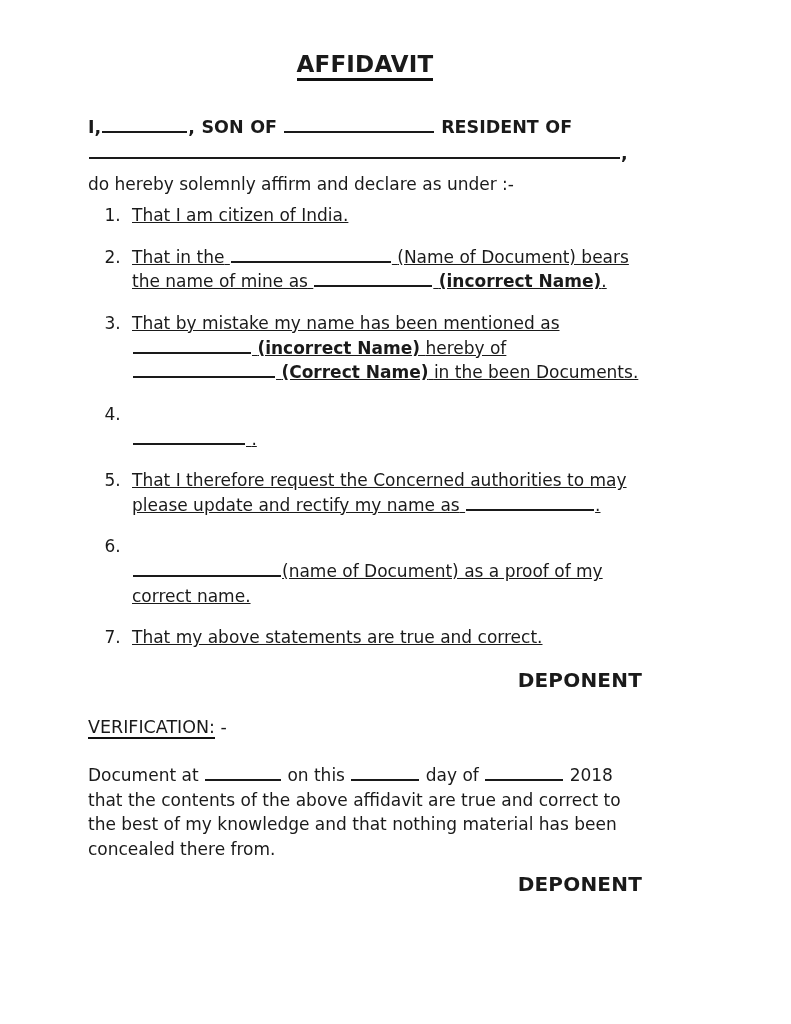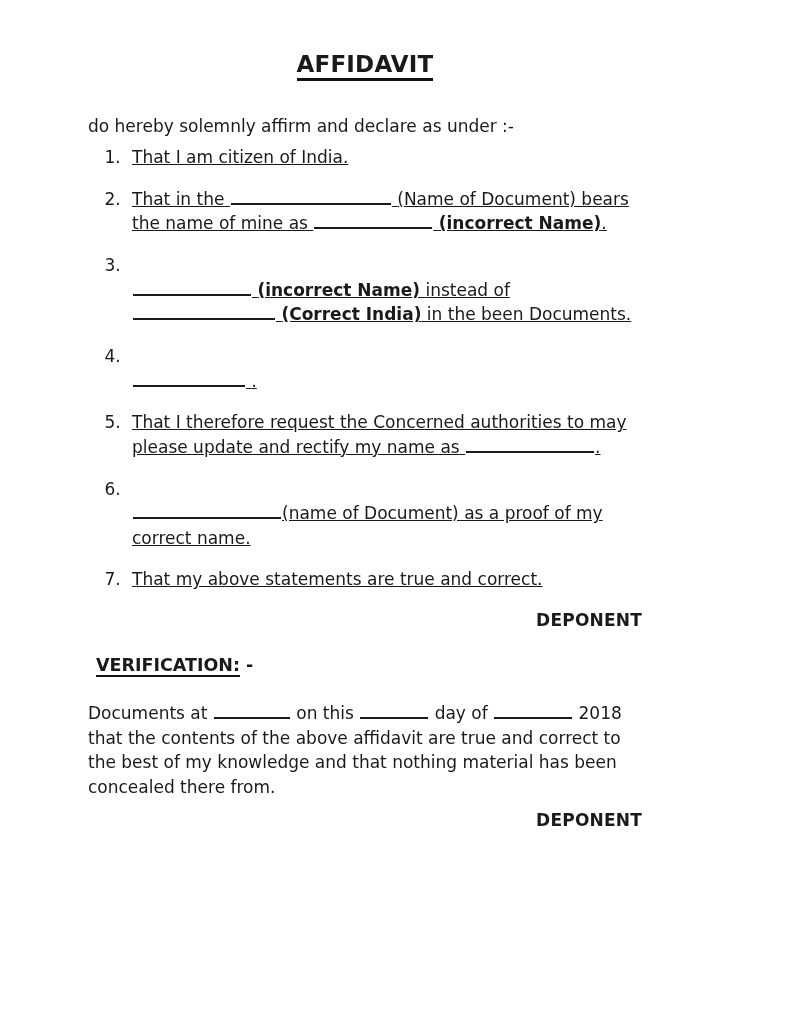--- a/index.html
+++ b/index.html
@@ -92,31 +92,31 @@
   .blank.i-incor2{ width: 118px; }
   .blank.i-corr  { width: 142px; }
   .blank.i-corr2 { width: 112px; }
   .blank.i-rect  { width: 128px; }
   .blank.i-encl  { width: 148px; }
 
   
   .deponent {
     text-align: right;
     font-weight: bold;
-    font-size: 17px;
+    font-size: 20px;
     letter-spacing: 0.2px;
   }
   .deponent-1 { margin: 18px 0 0 0; }
   .deponent-2 { margin: 10px 0 0 0; }
 
   
   .verification-head {
     font-size: 17.5px;
-    font-weight: bold;
-    margin: 25px 0 0 8px;
+    font-weight: normal;
+    margin: 25px 0 0 0;
   }
   .verification-head .u {
     border-bottom: 2px solid #111;
   }
   .verification-body {
     font-size: 17px;
     line-height: 1.45;
     margin: 26px 0 0 0;
   }
   .blank.v-place { width: 76px; }
@@ -124,43 +124,47 @@
   .blank.v-month { width: 78px; }
 </style>
 </head>
 <body>
 
 <div class="page">
   <div class="content">
 
     <h1 class="doc-title"><span class="t">AFFIDAVIT</span></h1>
 
+    <p class="opening">
+      <span class="bold">I,</span><span class="blank b-name"></span><span class="bold">, SON OF</span>&nbsp;<span class="blank b-father"></span>&nbsp;<span class="bold">RESIDENT OF</span><br>
+      <span class="blank b-addr"></span><span class="bold">,</span>
+    </p>
 
     <p class="subopening">do hereby solemnly affirm and declare as under :-</p>
 
     <ol class="clauses">
       <li>
         <span>That I am citizen of India.</span>
       </li>
 
       <li>
         <span>That in the</span>
         <span class="blank i-doc"></span>
         <span>(Name of Document) bears the name of mine as</span>
         <span class="blank i-incor"></span>
         <b>(incorrect Name)</b><span>.</span>
       </li>
 
       <li>
-        <br>
+        <span>That by mistake my name has been mentioned as</span><br>
         <span class="blank i-incor2"></span>
         <b>(incorrect Name)</b>
-        <span>instead of</span><br>
+        <span>hereby of</span><br>
         <span class="blank i-corr"></span>
-        <b>(Correct India)</b>
+        <b>(Correct Name)</b>
         <span>in the been Documents.</span>
       </li>
 
       <li>
         <br>
         <span class="blank i-corr2"></span>
         <span>.</span>
       </li>
 
       <li>
@@ -176,21 +180,21 @@
       <li>
         <span>That my above statements are true and correct.</span>
       </li>
     </ol>
 
     <p class="deponent deponent-1">DEPONENT</p>
 
     <p class="verification-head"><span class="u">VERIFICATION:</span><span> -</span></p>
 
     <p class="verification-body">
-      <span> Documents at</span>
+      <span> Document at</span>
       <span class="blank v-place"></span>
       <span>on this</span>
       <span class="blank v-day"></span>
       <span>day of</span>
       <span class="blank v-month"></span>
       <span>2018 that the contents of the above affidavit are true and correct to the best of my knowledge and that nothing material has been concealed there from.</span>
     </p>
 
     <p class="deponent deponent-2">DEPONENT</p>
 

